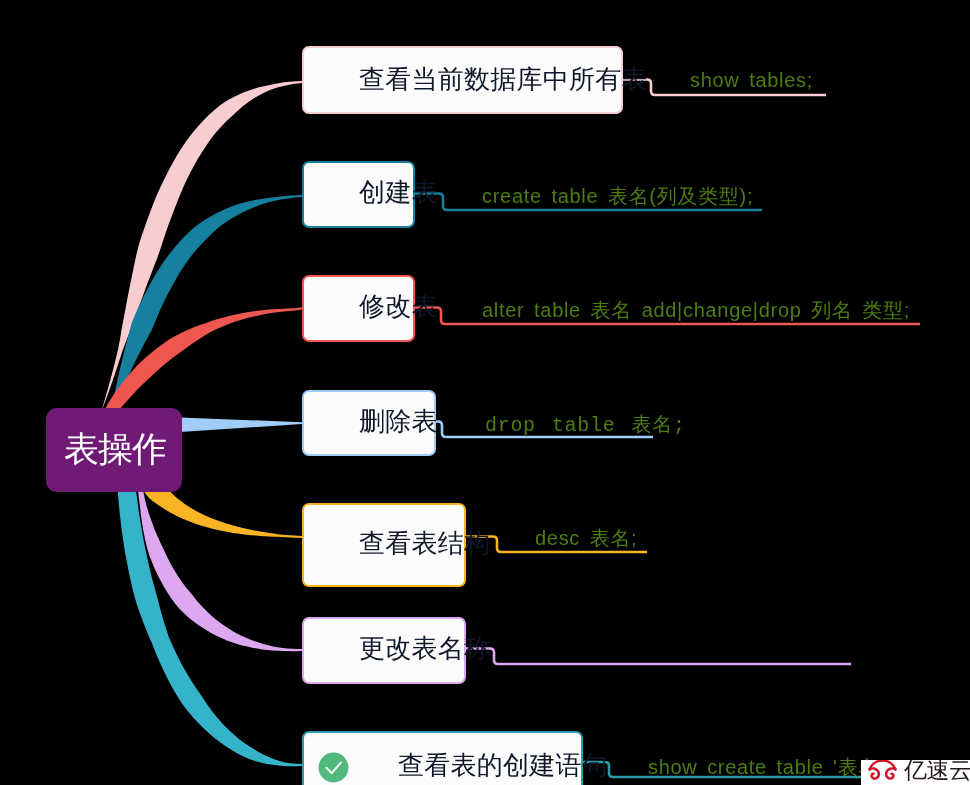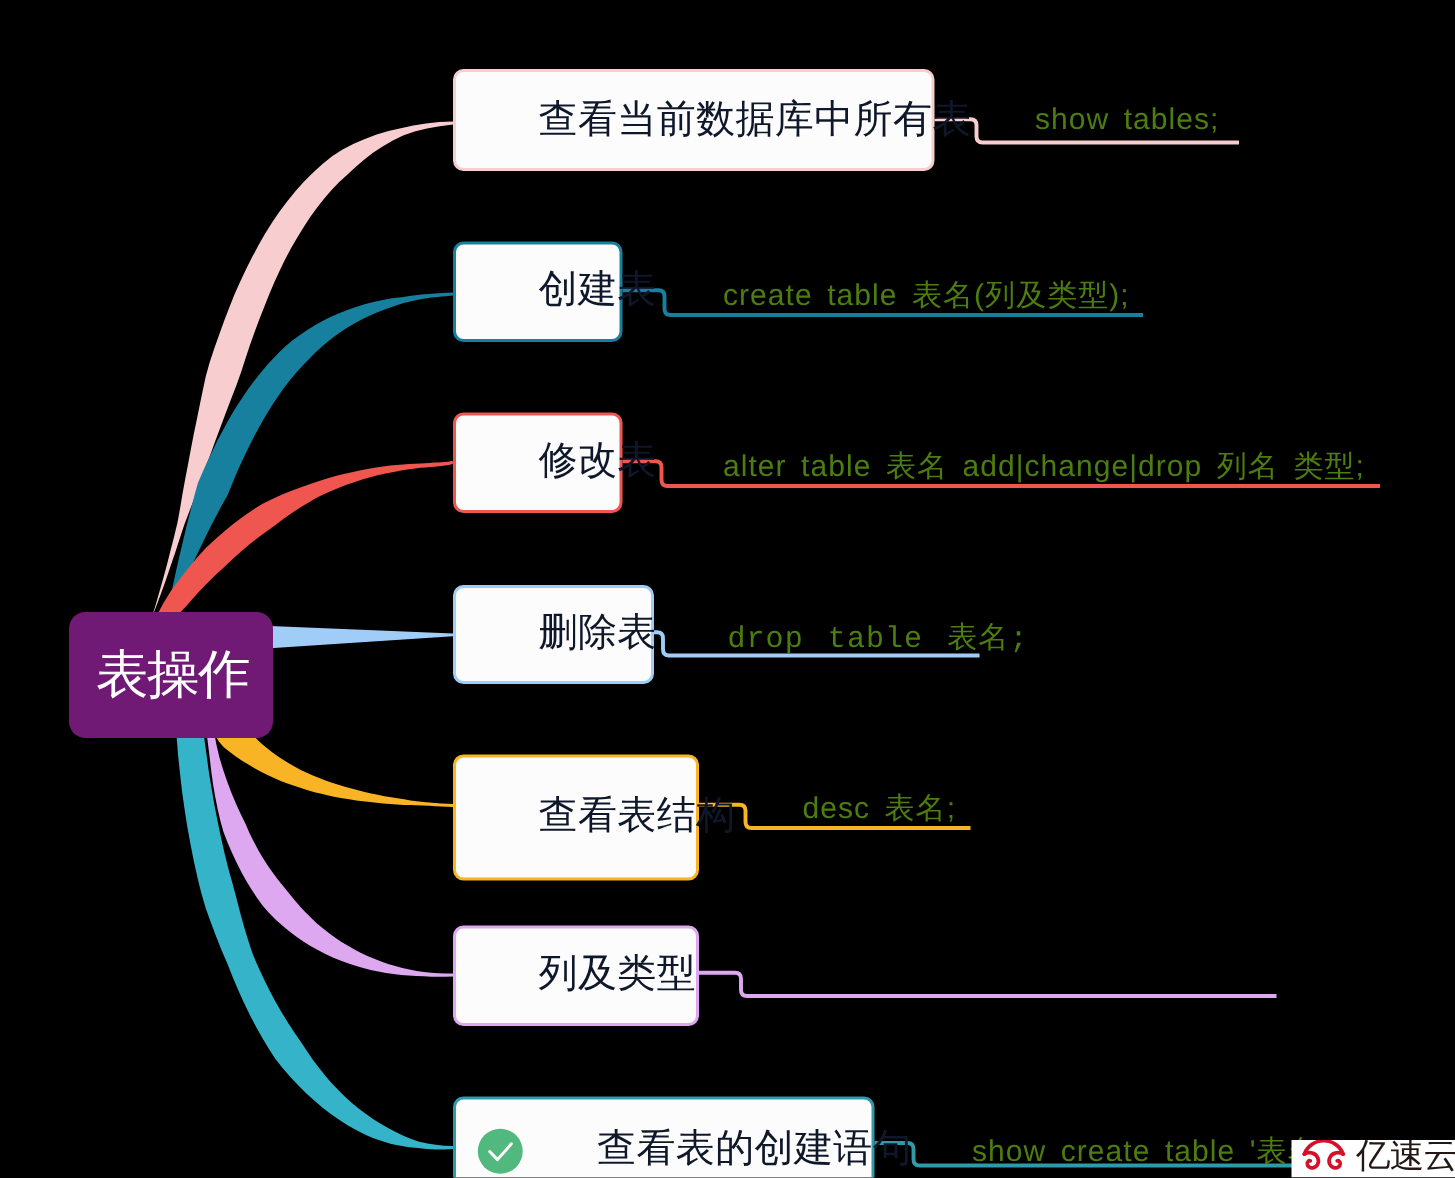--- a/index.html
+++ b/index.html
@@ -54,21 +54,21 @@
   <div class="node" id="n-alter-table" style="left:302px;top:275px;width:113px;height:67px;border:2.6px solid #ef5650;padding-left:15px;">
       <span class="lbl" style="font-size:26px;">修改表</span>
     </div>
   <div class="node" id="n-drop-table" style="left:302px;top:390px;width:134px;height:66px;border:2.6px solid #9fcdf7;padding-left:15px;">
       <span class="lbl" style="font-size:26px;">删除表</span>
     </div>
   <div class="node" id="n-desc-table" style="left:302px;top:503px;width:164px;height:84px;border:2.6px solid #f9b425;padding-left:15px;">
       <span class="lbl" style="font-size:26px;">查看表结构</span>
     </div>
   <div class="node" id="n-rename-table" style="left:302px;top:617px;width:164px;height:67px;border:2.6px solid #dda8ef;padding-left:15px;">
-      <span class="lbl" style="font-size:26px;">列及类型</span>
+      <span class="lbl" style="font-size:26px;">更改表名称</span>
     </div>
   <div class="node" id="n-show-create-table" style="left:302px;top:731px;width:281px;height:72px;border:2.6px solid #2f9aa8;padding-left:14px;">
       <span class="chk" style="display:inline-flex;margin-right:9px;line-height:0;">
         <svg viewBox="0 0 30 30" width="31" height="31">
           <circle cx="15" cy="15" r="14.5" fill="#51b87e"></circle>
           <path d="M8.2 15.2 L13.2 20.4 L22.2 10.2" fill="none" stroke="#fff" stroke-width="1.9" stroke-linecap="round" stroke-linejoin="round"></path>
         </svg>
       </span>
       <span class="lbl" style="font-size:26px;">查看表的创建语句</span>
     </div>

